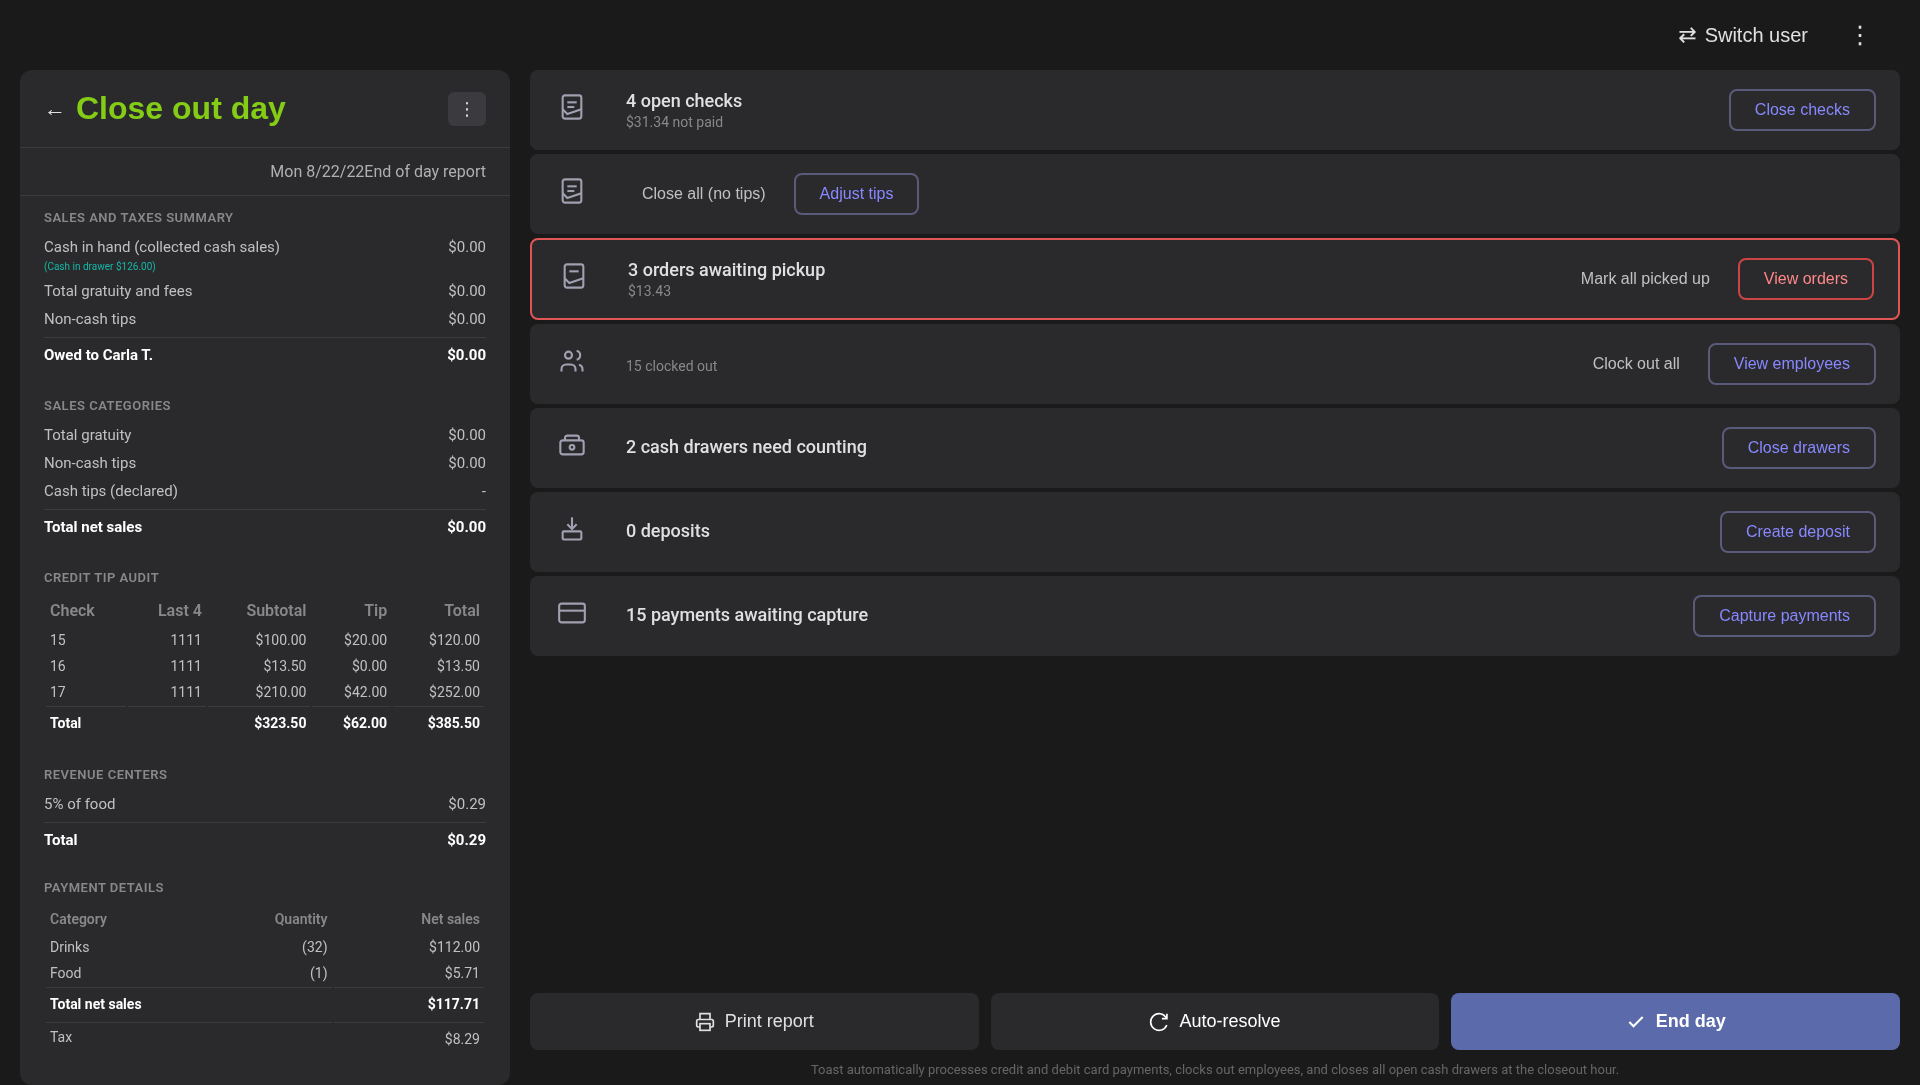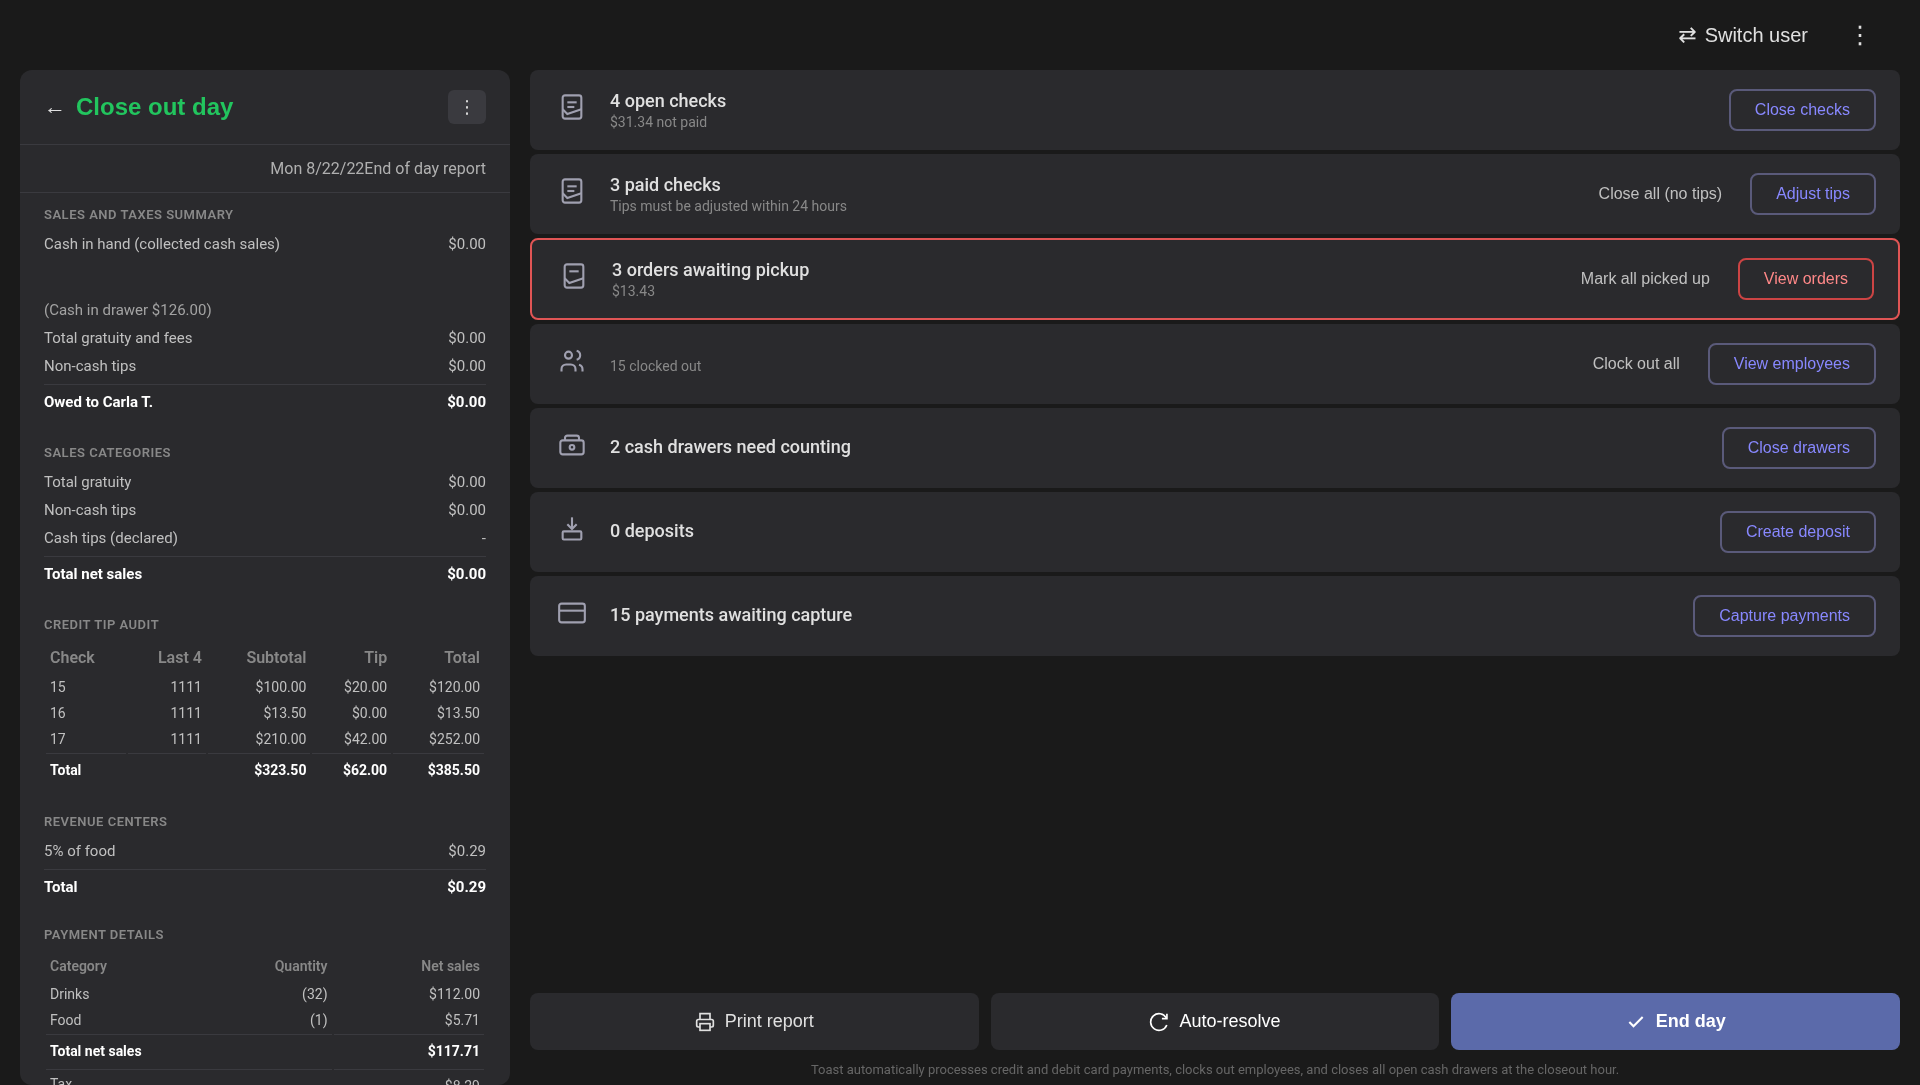--- a/index.html
+++ b/index.html
@@ -81,23 +81,23 @@
       background: transparent;
       border: none;
       color: #e0e0e0;
       font-size: 22px;
       cursor: pointer;
       display: flex;
       align-items: center;
       gap: 10px;
     }
     .panel-title {
-      font-size: 24px;
+      font-size: 32px;
       font-weight: 600;
-      color: #22c55e;
+      color: #84cc16;
     }
     .menu-dots-btn {
       background: #3a3a3f;
       border: none;
       color: #e0e0e0;
       font-size: 18px;
       cursor: pointer;
       padding: 6px 10px;
       border-radius: 6px;
     }
@@ -122,24 +122,23 @@
       padding: 0 24px;
     }
     .summary-row {
       display: flex;
       justify-content: space-between;
       padding: 5px 0;
       font-size: 15px;
       color: #c0c0c0;
     }
     .summary-row.sub-note {
-      color: #a3a3a3;
-      font-size: 15px;
+      color: #14b8a6;
+      font-size: 10px;
       padding-top: 0;
-      margin-top: 43px;
     }
     .summary-row.bold {
       font-weight: 700;
       color: #ffffff;
       padding: 8px 0;
       border-top: 1px solid #3a3a3f;
       margin-top: 4px;
     }
 
     
@@ -241,21 +240,21 @@
       gap: 4px;
       overflow-y: auto;
     }
 
     .action-item {
       background: #2a2a2d;
       border-radius: 8px;
       display: flex;
       align-items: center;
       padding: 18px 24px;
-      gap: 20px;
+      gap: 36px;
       min-height: 80px;
     }
     .action-item-icon {
       font-size: 26px;
       color: #a0a0b0;
       flex-shrink: 0;
       width: 36px;
       text-align: center;
     }
     .action-item-info {
@@ -548,24 +547,20 @@
 
       <div class="action-item">
         <div class="action-item-icon">
           <svg class="icon-svg" viewBox="0 0 24 24" fill="none" stroke="#a0a0b0" stroke-width="1.8">
             <rect x="4" y="2" width="16" height="20" rx="2" ry="2"></rect>
             <path d="M4 14 L8 18 L20 14"></path>
             <line x1="8" y1="8" x2="16" y2="8"></line>
             <line x1="8" y1="12" x2="14" y2="12"></line>
           </svg>
         </div>
-        <div class="action-item-info">
-          <div class="action-item-title">3 paid checks</div>
-          <div class="action-item-sub">Tips must be adjusted within 24 hours</div>
-        </div>
         <div class="action-item-buttons">
           <button class="btn-ghost">Close all (no tips)</button>
           <button class="btn-outline">Adjust tips</button>
         </div>
       </div>
 
       <div class="action-item highlighted">
         <div class="action-item-icon">
           <svg class="icon-svg" viewBox="0 0 24 24" fill="none" stroke="#a0a0b0" stroke-width="1.8">
             <rect x="4" y="2" width="16" height="20" rx="2" ry="2"></rect>

